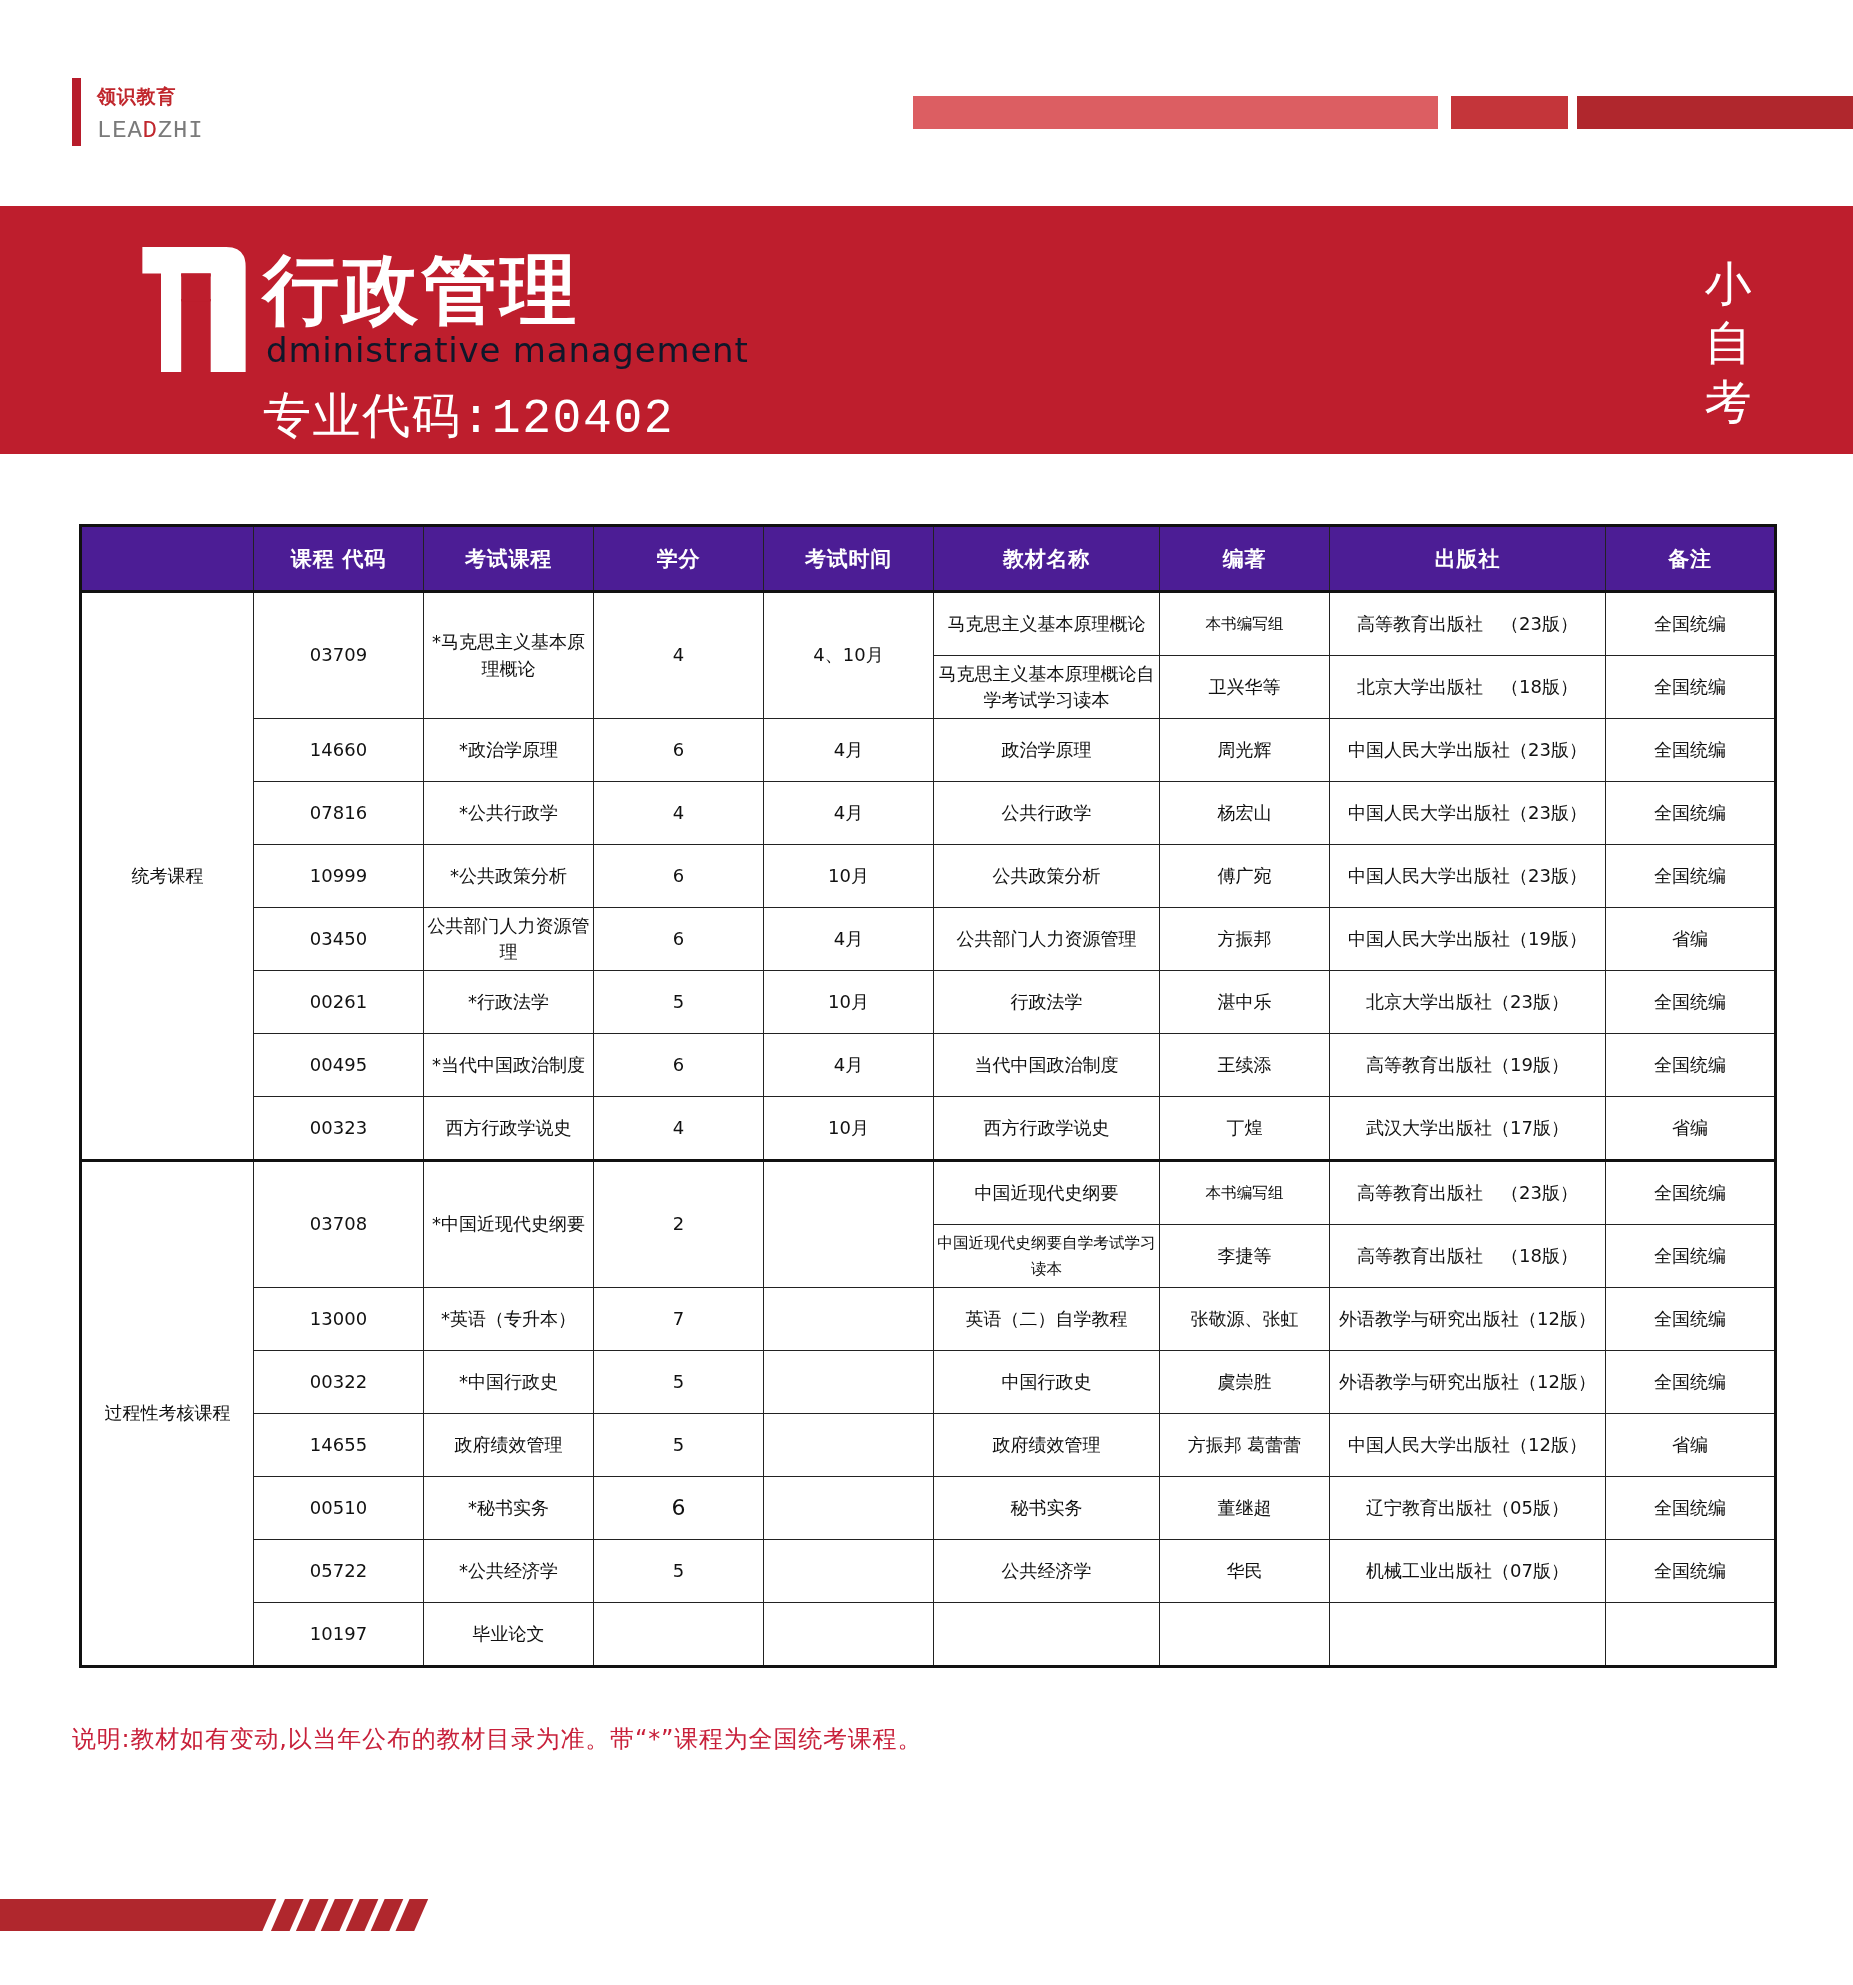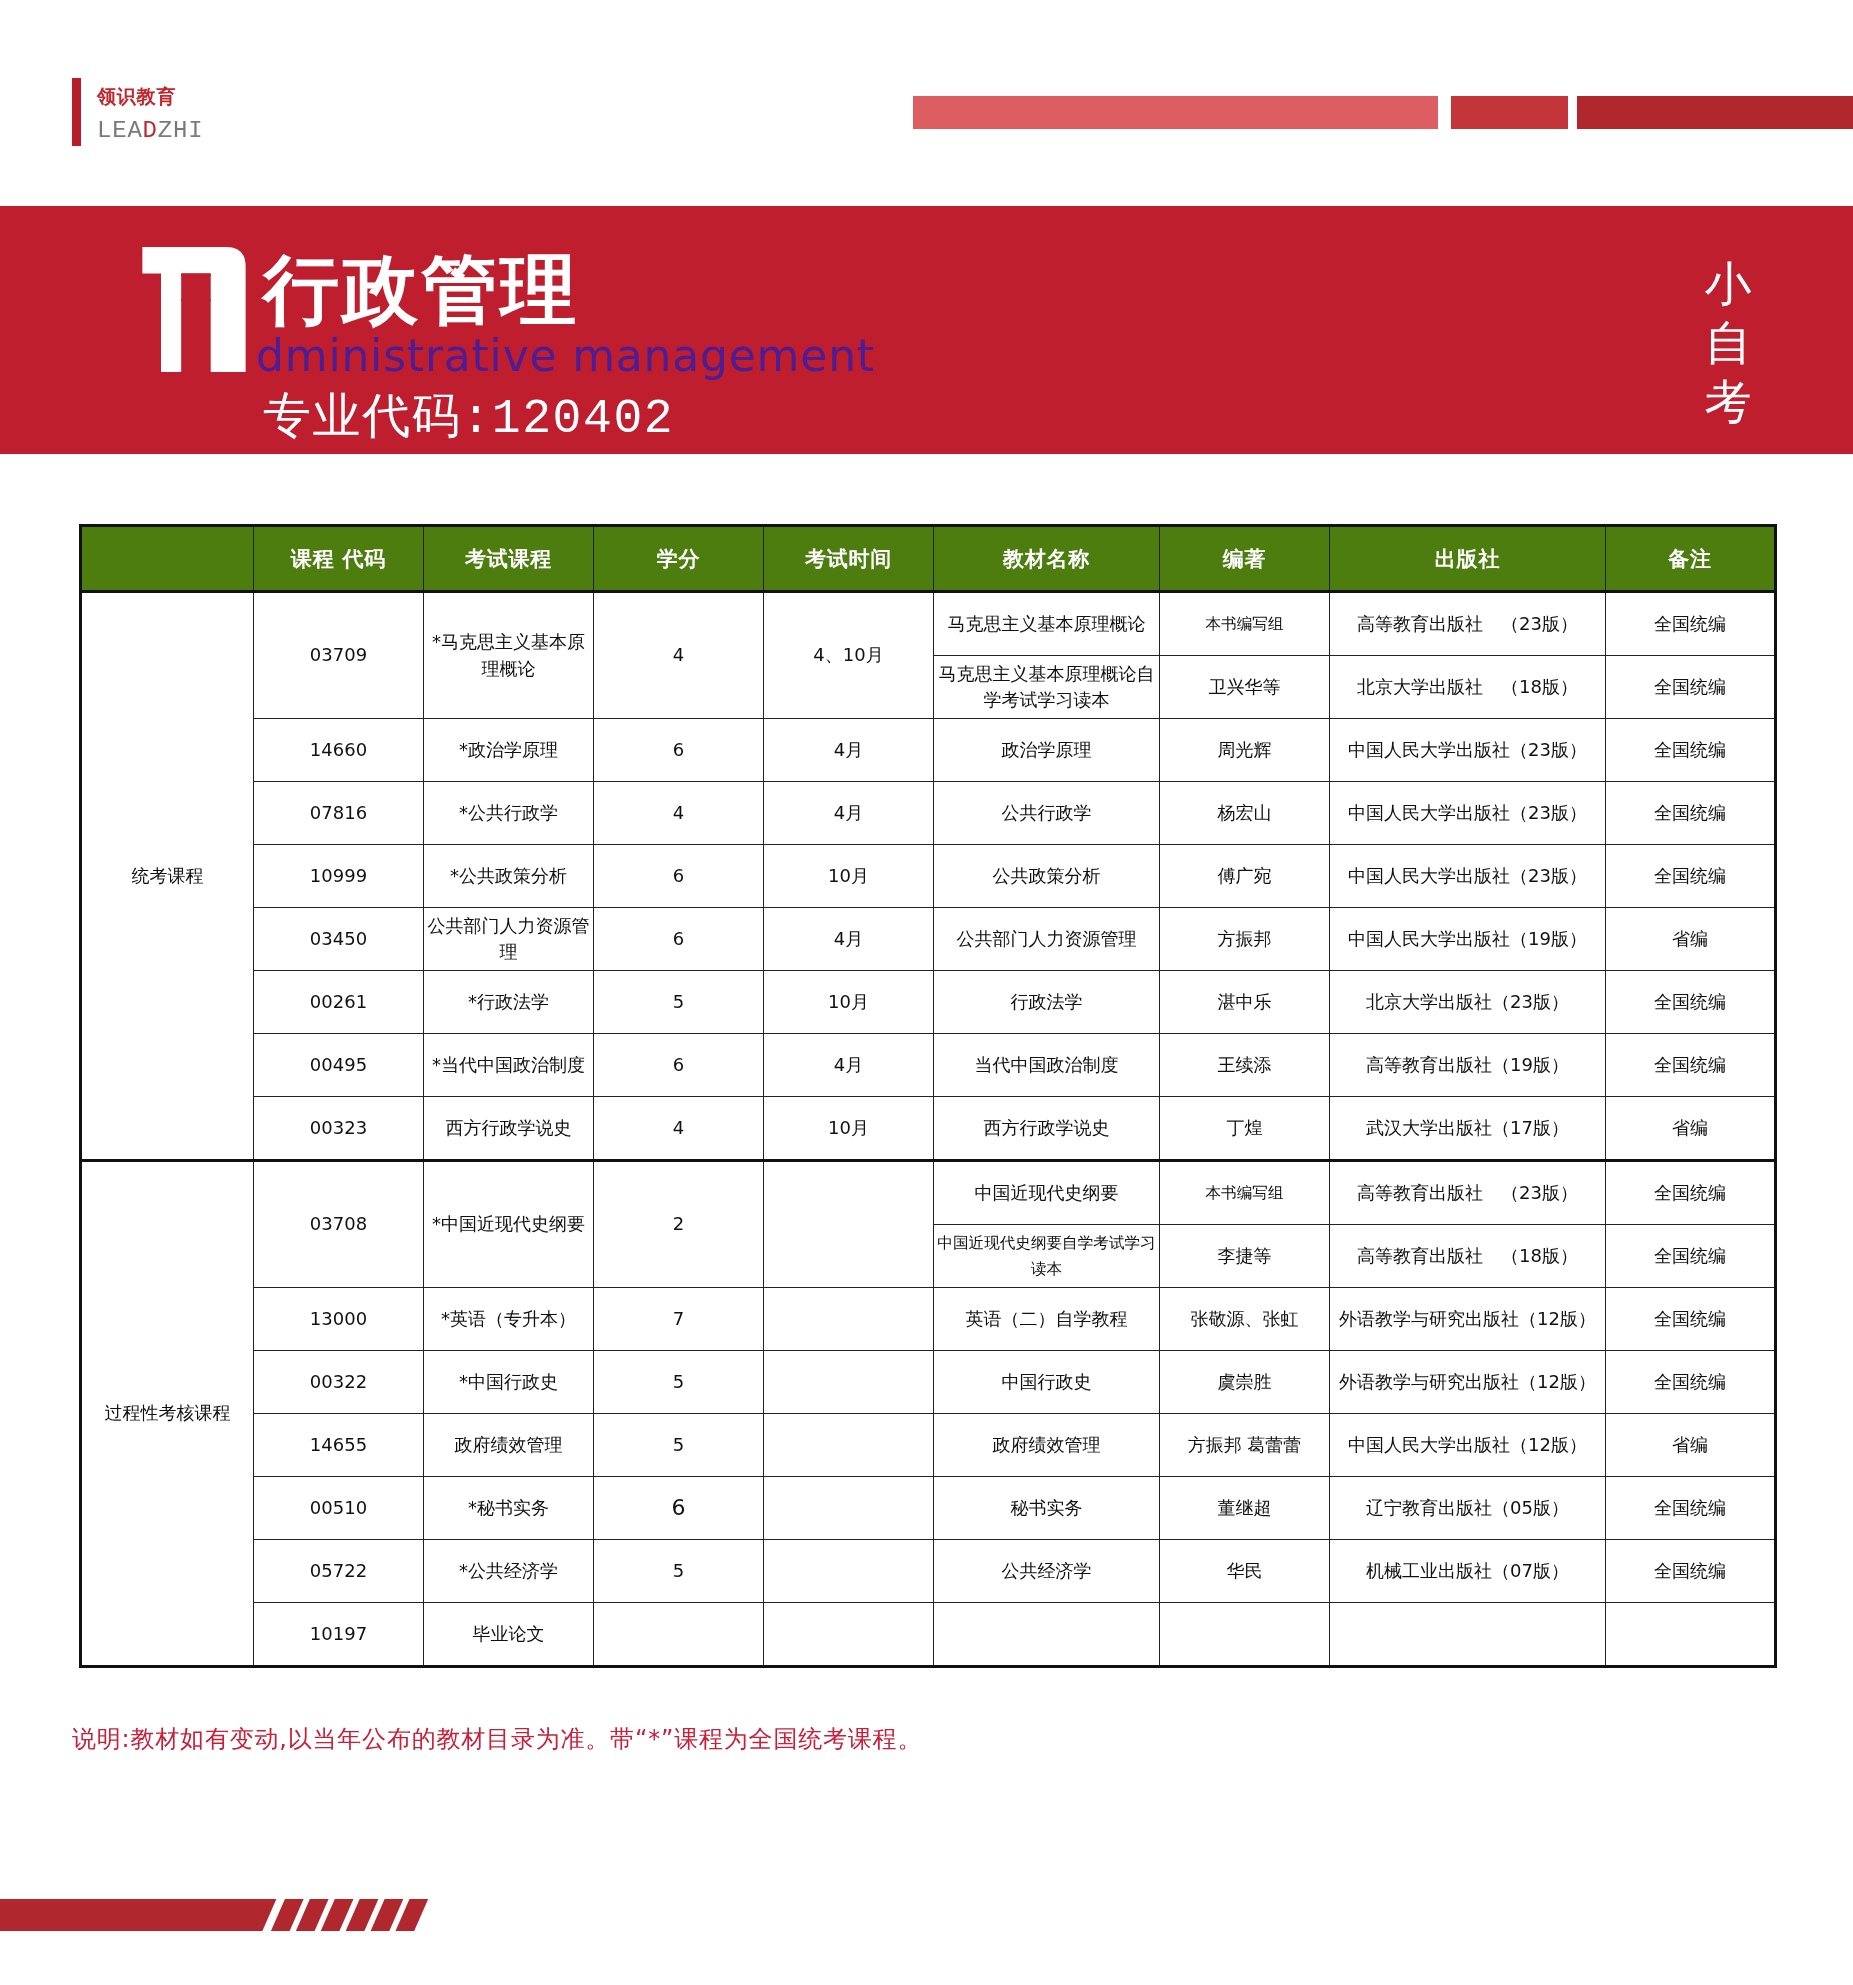--- a/index.html
+++ b/index.html
@@ -15,28 +15,28 @@
   
   .topbar { top:96px; height:33px; }
   .tb1 { left:913px; width:525px; background:#DC5E62; }
   .tb2 { left:1451px; width:117px; background:#C4353A; }
   .tb3 { left:1577px; width:277px; background:#B0272D; }
 
   
   .band { left:0; top:206px; width:1854px; height:248px; background:#BE1E2D; }
   .alogo { left:142px; top:247px; width:104px; height:125px; }
   .title-cn { left:263px; top:248px; font-size:76px; font-weight:bold; color:#fff; letter-spacing:3.1px; white-space:nowrap; line-height:1.1; }
-  .title-en { left:256px; top:330px; font-size:44px; color:#4c1d95; white-space:nowrap; font-family:"DejaVu Sans", sans-serif; letter-spacing:0.8px; }
+  .title-en { left:266px; top:330px; font-size:34px; color:#0f172a; white-space:nowrap; font-family:"DejaVu Sans", sans-serif; letter-spacing:0.8px; }
   .major-code { left:263px; top:384px; font-size:48px; color:#fff; white-space:nowrap; letter-spacing:1.6px;font-family:Liberation Mono, monospace; }
   .side-tag { left:1703px; top:254px; width:50px; font-size:47px; color:#fff; line-height:59px; text-align:center; }
 
   
   .tbl { position:absolute; left:79px; top:524px; border-collapse:collapse; table-layout:fixed; border:3.1px solid #111; }
   .tbl th, .tbl td { border:1.6px solid #222; text-align:center; vertical-align:middle; padding:0 3.1px; }
-  .tbl th { background:#4d7c0f; color:#fff; font-size:21px; font-weight:bold; height:63px; letter-spacing:0.8px; border-bottom:3.1px solid #111; }
+  .tbl th { background:#4c1d95; color:#fff; font-size:21px; font-weight:bold; height:63px; letter-spacing:0.8px; border-bottom:3.1px solid #111; }
   .tbl td { font-size:18px; color:#111; height:62px; line-height:26.5px; }
   .tbl td.sub { height:62px; }
   .tbl tr.sec-start td { border-top:3.1px solid #111; }
   .tbl td.cat { font-size:18px; }
   .tbl td.small { font-size:15.6px; }
 
   .note { left:72px; top:1723px; font-size:24px; color:#C8203A; white-space:nowrap; letter-spacing:0.8px;text-align:right; }
 
   
   .footer-stripe { left:0; top:1899px; width:436px; height:32px; }

